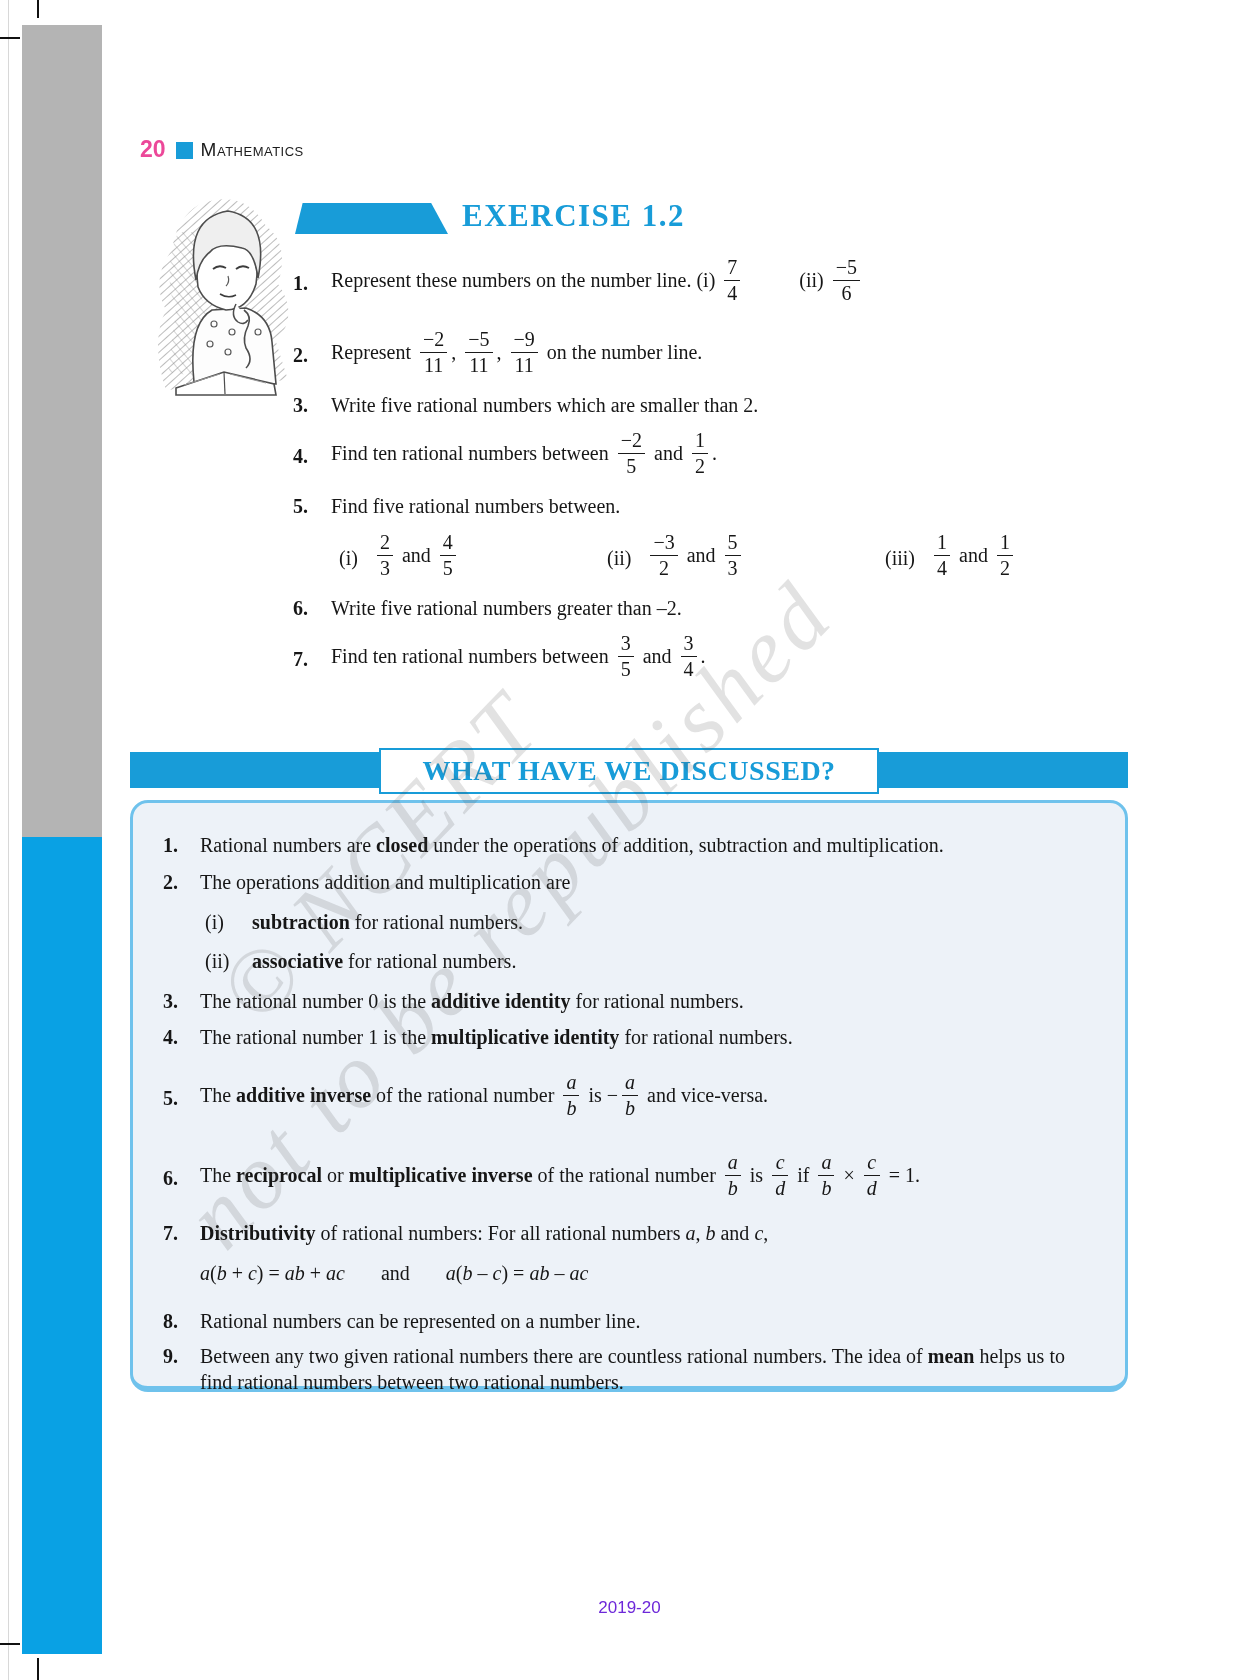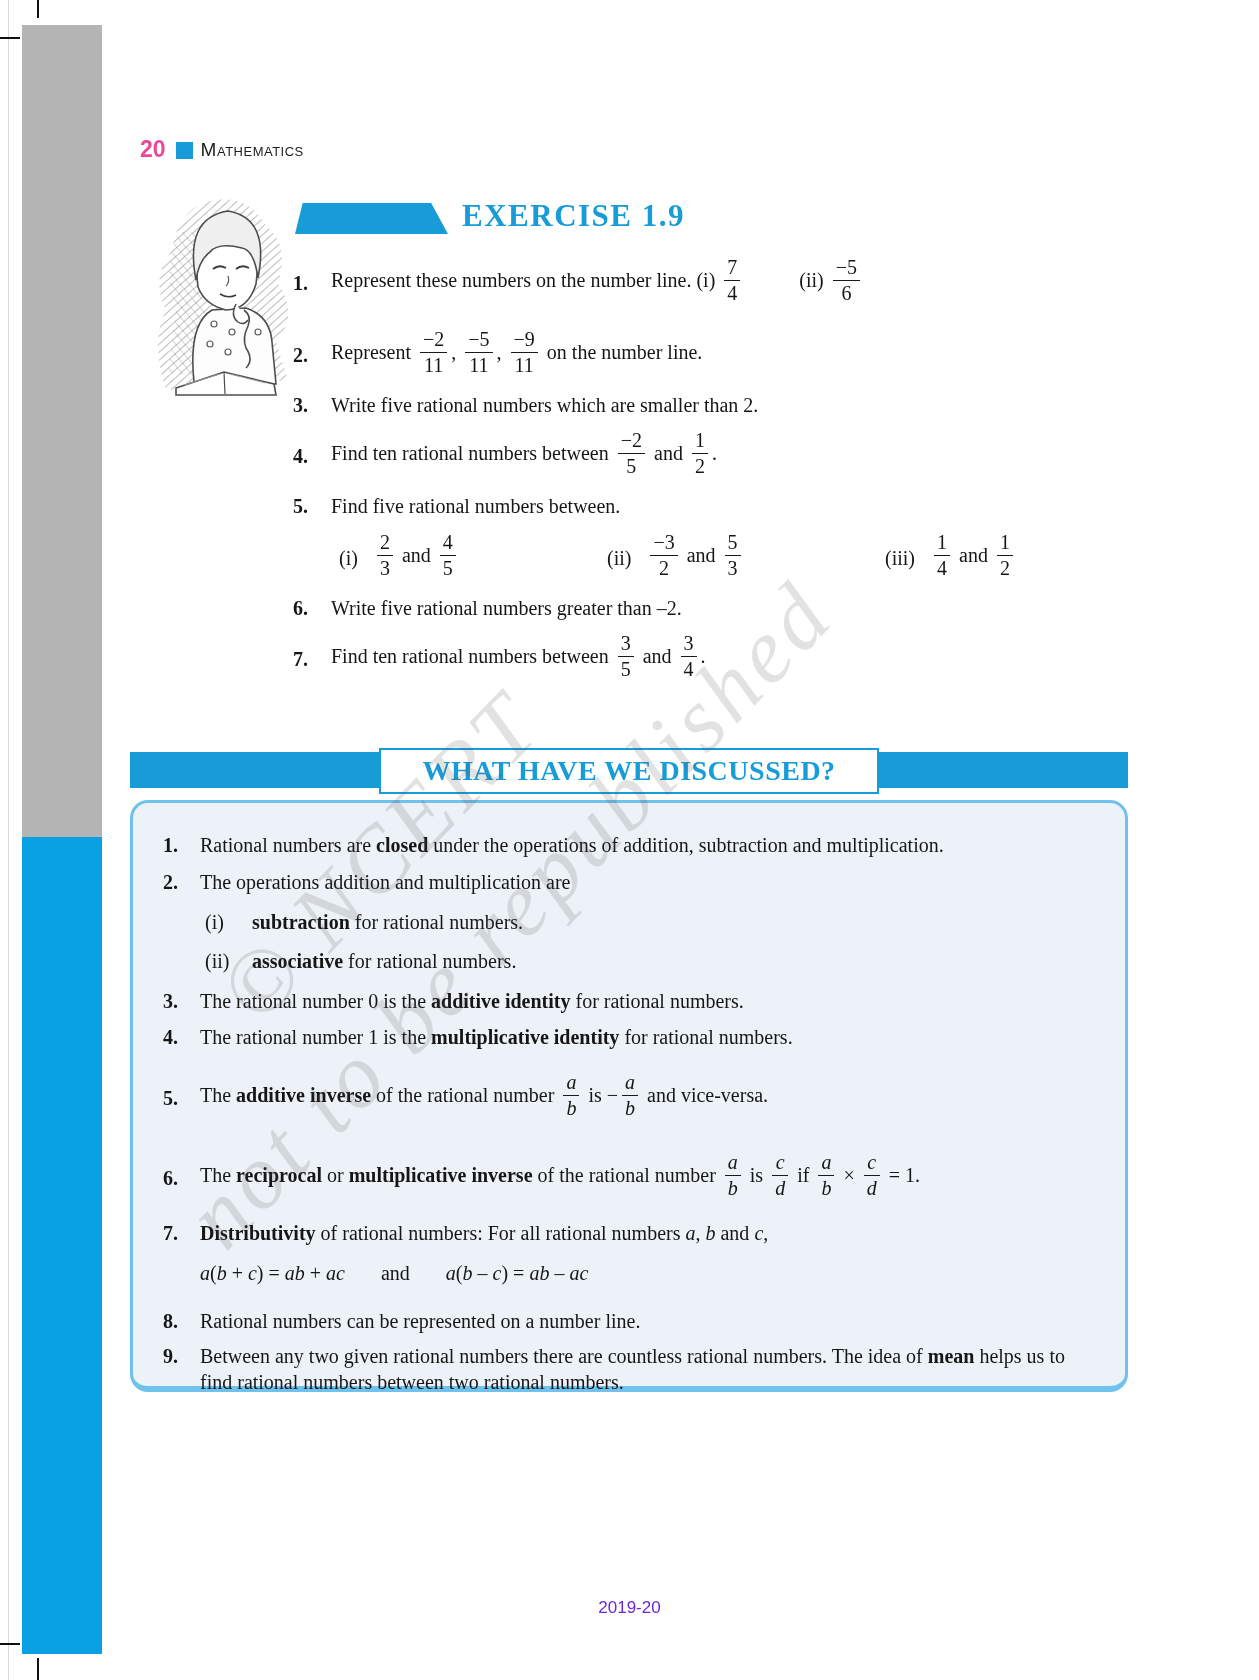--- a/index.html
+++ b/index.html
@@ -151,21 +151,21 @@
       <circle cx="62" cy="152" r="3" fill="none" stroke="#5a5a5a" stroke-width="1.2"></circle>
       <circle cx="80" cy="160" r="3" fill="none" stroke="#5a5a5a" stroke-width="1.2"></circle>
       <circle cx="110" cy="140" r="3" fill="none" stroke="#5a5a5a" stroke-width="1.2"></circle>
       <path d="M28 196 L76 180 L126 192 L128 203 L28 203 Z" fill="#fff" stroke="#4d4d4d" stroke-width="1.6"></path>
       <path d="M76 180 L77 202" fill="none" stroke="#4d4d4d" stroke-width="1.2"></path>
       <path d="M36 193 L72 182 M82 182 L118 191" fill="none" stroke="#9a9a9a" stroke-width="1"></path>
     </svg>
   </div>
 
   <div class="ex-banner"></div>
-  <div class="ex-title">EXERCISE 1.9</div>
+  <div class="ex-title">EXERCISE 1.2</div>
 
   <div class="questions">
 
     <div class="q-row mb23">
       <span class="q-num">1.</span>
       <span class="q-text">Represent these numbers on the number line. (i) <span class="frac"><span class="n">7</span><span class="d">4</span></span><span style="display: inline-block; width: 55px;"></span>(ii) <span class="frac"><span class="n">−5</span><span class="d">6</span></span></span>
     </div>
 
     <div class="q-row mb13">
       <span class="q-num">2.</span>

